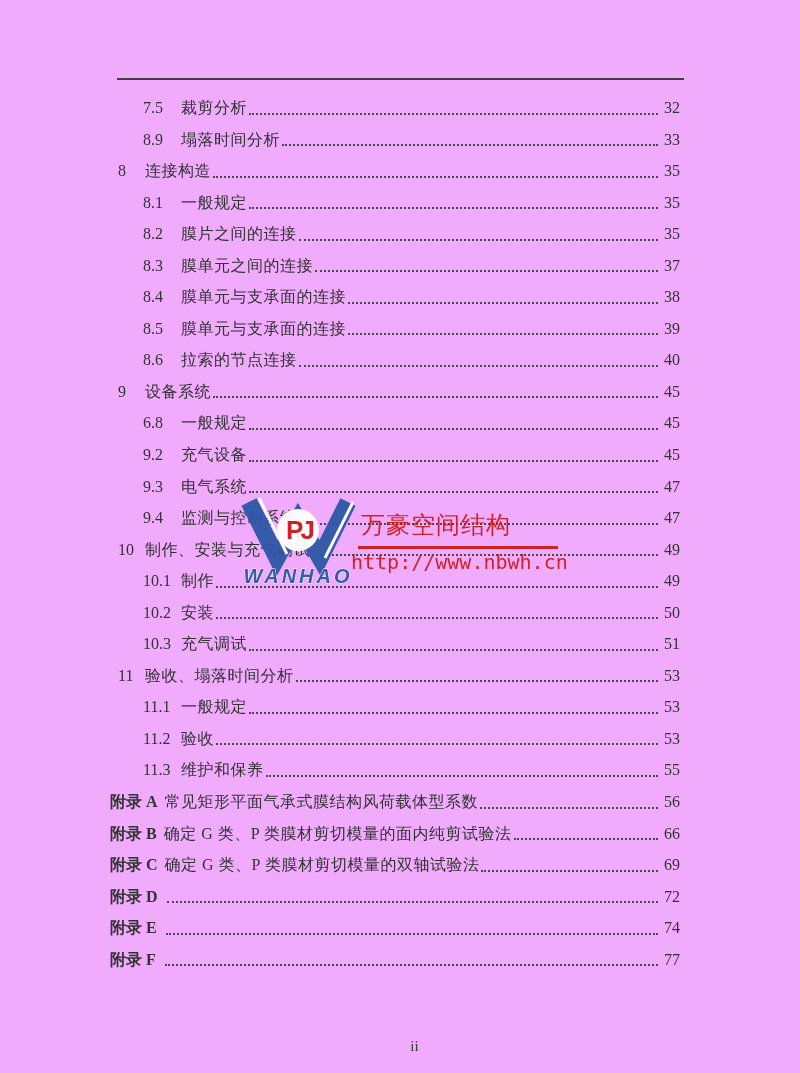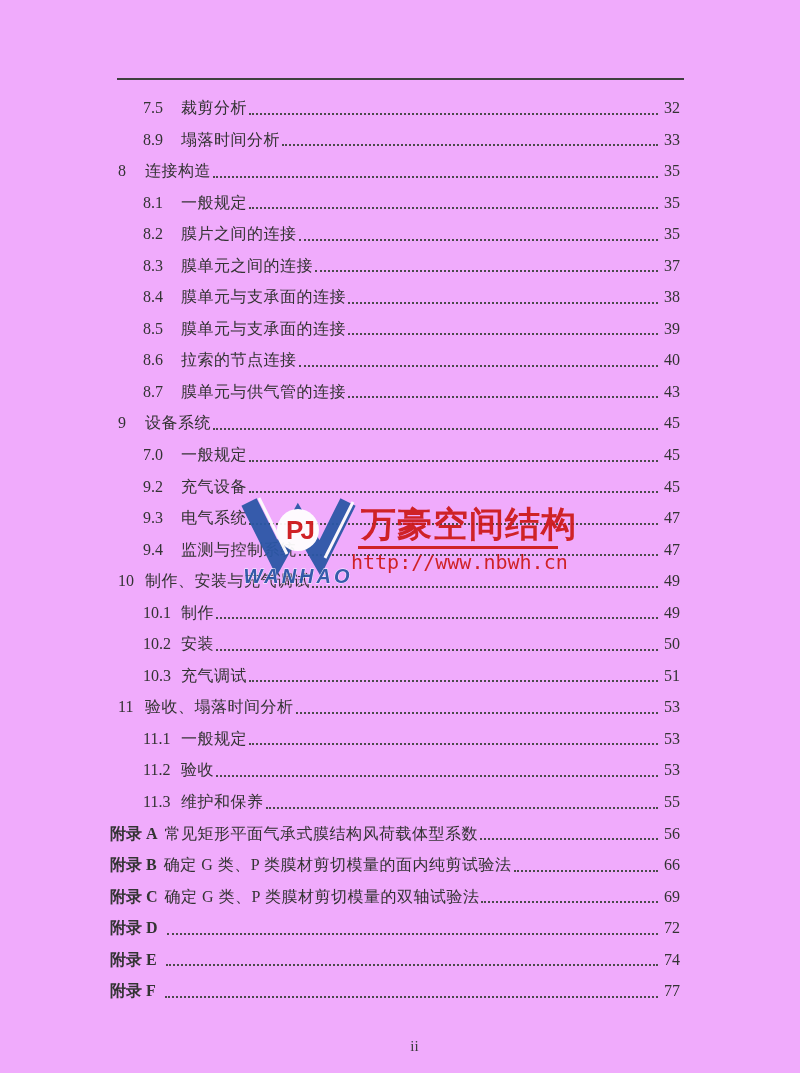--- a/index.html
+++ b/index.html
@@ -45,21 +45,21 @@
     text-align:center;font-size:15px;color:#3c3c3c;
     padding-left:29px;box-sizing:border-box;
   }
   .watermark{
     position:absolute;left:13px;top:0;width:672px;height:1073px;
     pointer-events:none;opacity:.94;
   }
   .wm-logo{position:absolute;left:222px;top:496px;}
   .wm-title{
     position:absolute;left:348px;top:506px;
-    font-size:35px;font-weight:bold;
+    font-size:24px;font-weight:normal;
     color:#ce1a1a;letter-spacing:1px;line-height:38px;
     font-family:"Liberation Serif","DejaVu Serif",serif;
     text-align:right;
   }
   .wm-underline{
     position:absolute;left:345px;top:546px;
     width:200px;height:3px;background:#ce1a1a;
   }
   .wm-url{
     position:absolute;left:338px;top:550px;
@@ -122,34 +122,28 @@
     <span class="toc-title">膜单元与支承面的连接</span>
     <span class="toc-dots"></span>
     <span class="toc-page">39</span>
   </div>
       <div class="toc-row lv2">
     <span class="toc-num">8.6</span>
     <span class="toc-title">拉索的节点连接</span>
     <span class="toc-dots"></span>
     <span class="toc-page">40</span>
   </div>
-      <div class="toc-row lv2">
-    <span class="toc-num">8.7</span>
-    <span class="toc-title">膜单元与供气管的连接</span>
-    <span class="toc-dots"></span>
-    <span class="toc-page">43</span>
-  </div>
       <div class="toc-row lv1">
     <span class="toc-num">9</span>
     <span class="toc-title">设备系统</span>
     <span class="toc-dots"></span>
     <span class="toc-page">45</span>
   </div>
       <div class="toc-row lv2">
-    <span class="toc-num">7.0</span>
+    <span class="toc-num">6.8</span>
     <span class="toc-title">一般规定</span>
     <span class="toc-dots"></span>
     <span class="toc-page">45</span>
   </div>
       <div class="toc-row lv2">
     <span class="toc-num">9.2</span>
     <span class="toc-title">充气设备</span>
     <span class="toc-dots"></span>
     <span class="toc-page">45</span>
   </div>

